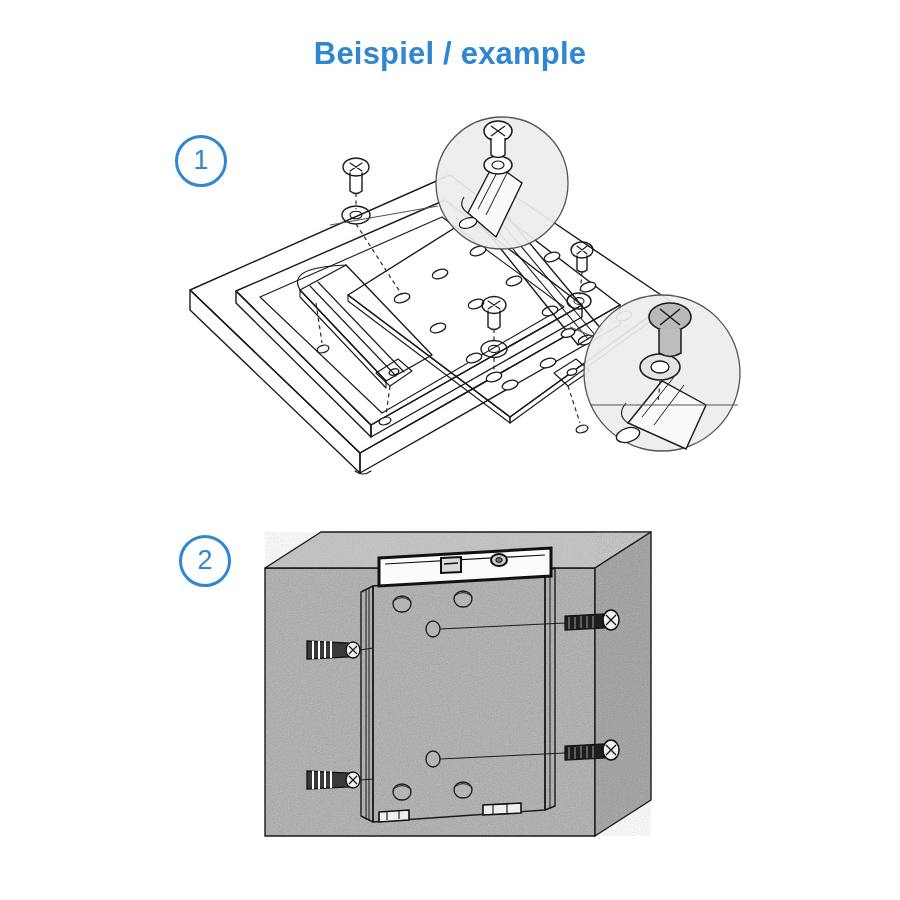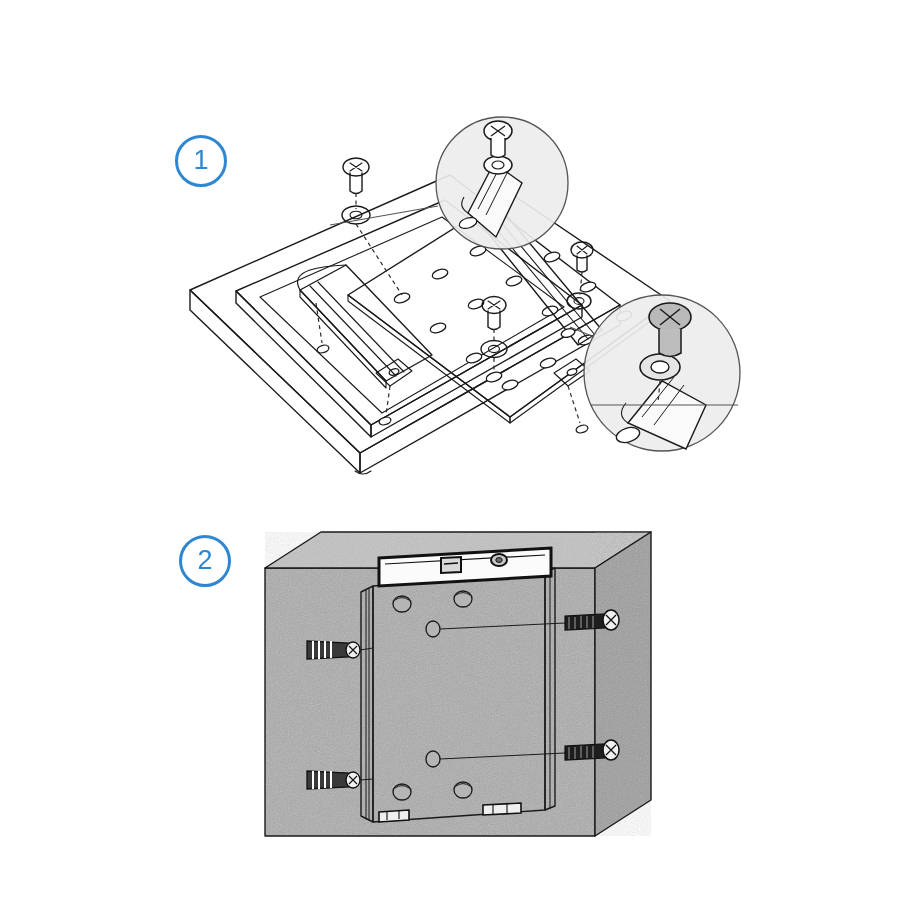--- a/index.html
+++ b/index.html
@@ -35,20 +35,21 @@
   #fig2{left:245px;top:520px;width:420px;height:350px;}
 
   svg{display:block;overflow:visible;}
   .fig-svg{position:absolute;left:0;top:0;}
 </style>
 </head>
 <body>
 
 <div class="page">
 
+  <div class="title">Beispiel / example</div>
 
   <div class="step-badge" id="badge1">
     <span>1</span>
   </div>
 
   <div class="figure" id="fig1">
     <svg class="fig-svg" width="620" height="400" viewBox="0 0 620 400">
       <defs>
         <style>
           .ln{fill:none;stroke:#1a1a1a;stroke-width:1.4;stroke-linejoin:round;stroke-linecap:round;}

